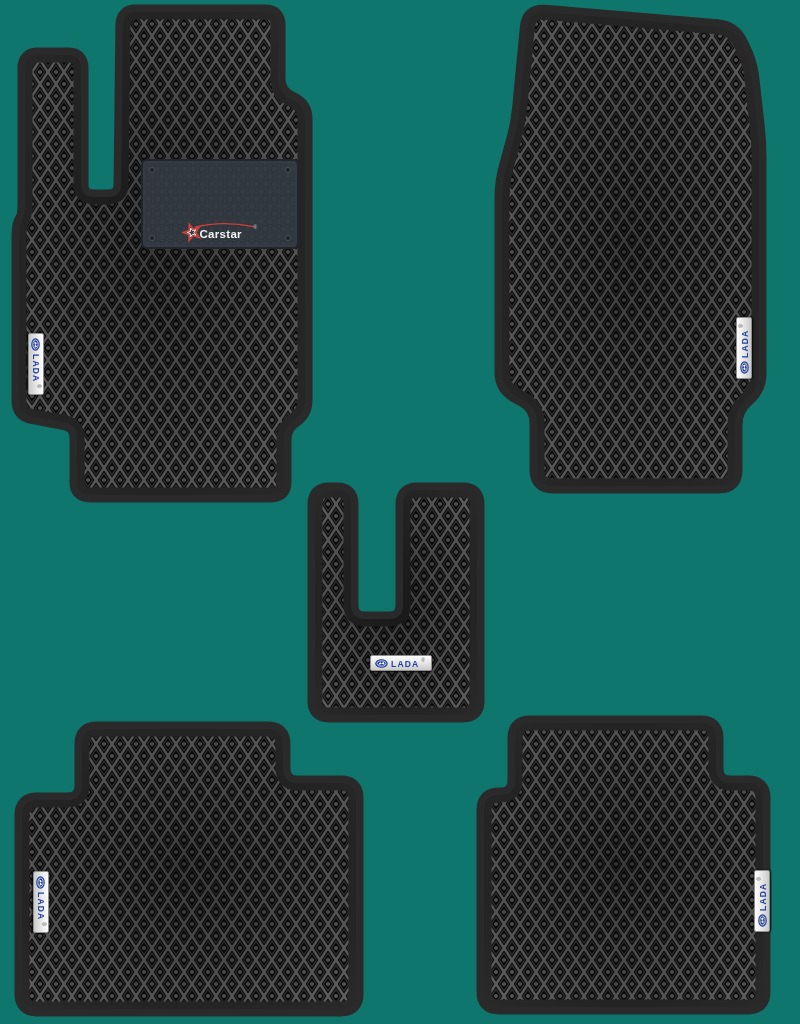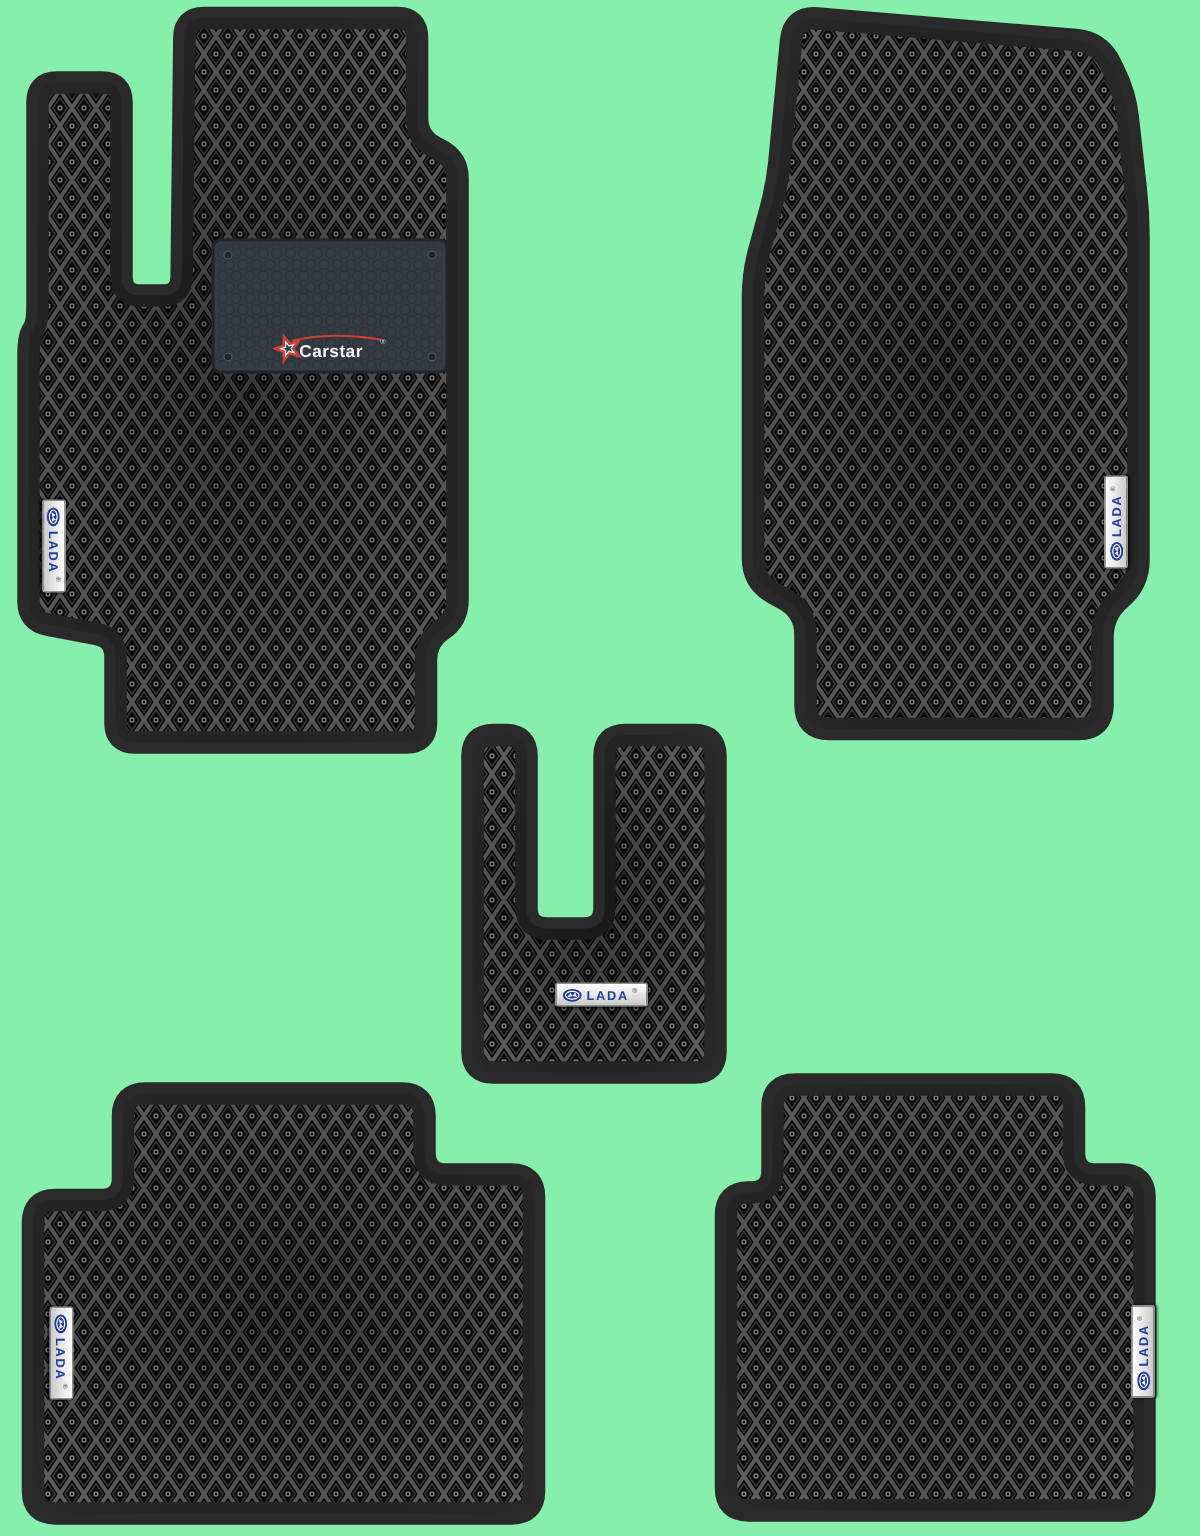--- a/index.html
+++ b/index.html
@@ -1,17 +1,17 @@
 <!DOCTYPE html>
 <html><head>
 <meta charset="utf-8">
 <style>
   html,body{margin:0;padding:0;background:#000;}
   .stage{
-    position:relative;width:800px;height:1024px;background:#86efac;
+    position:relative;width:800px;height:1024px;background:#0f766e;
     overflow:hidden;font-family:"Liberation Sans",sans-serif;
   }
   .stage svg.scene{position:absolute;left:0;top:0;}
   .mat{
     fill:url(#diamonds);
     stroke:#2a2a2a;
     stroke-width:15;
     stroke-linejoin:round;
     stroke-linecap:round;
   }

